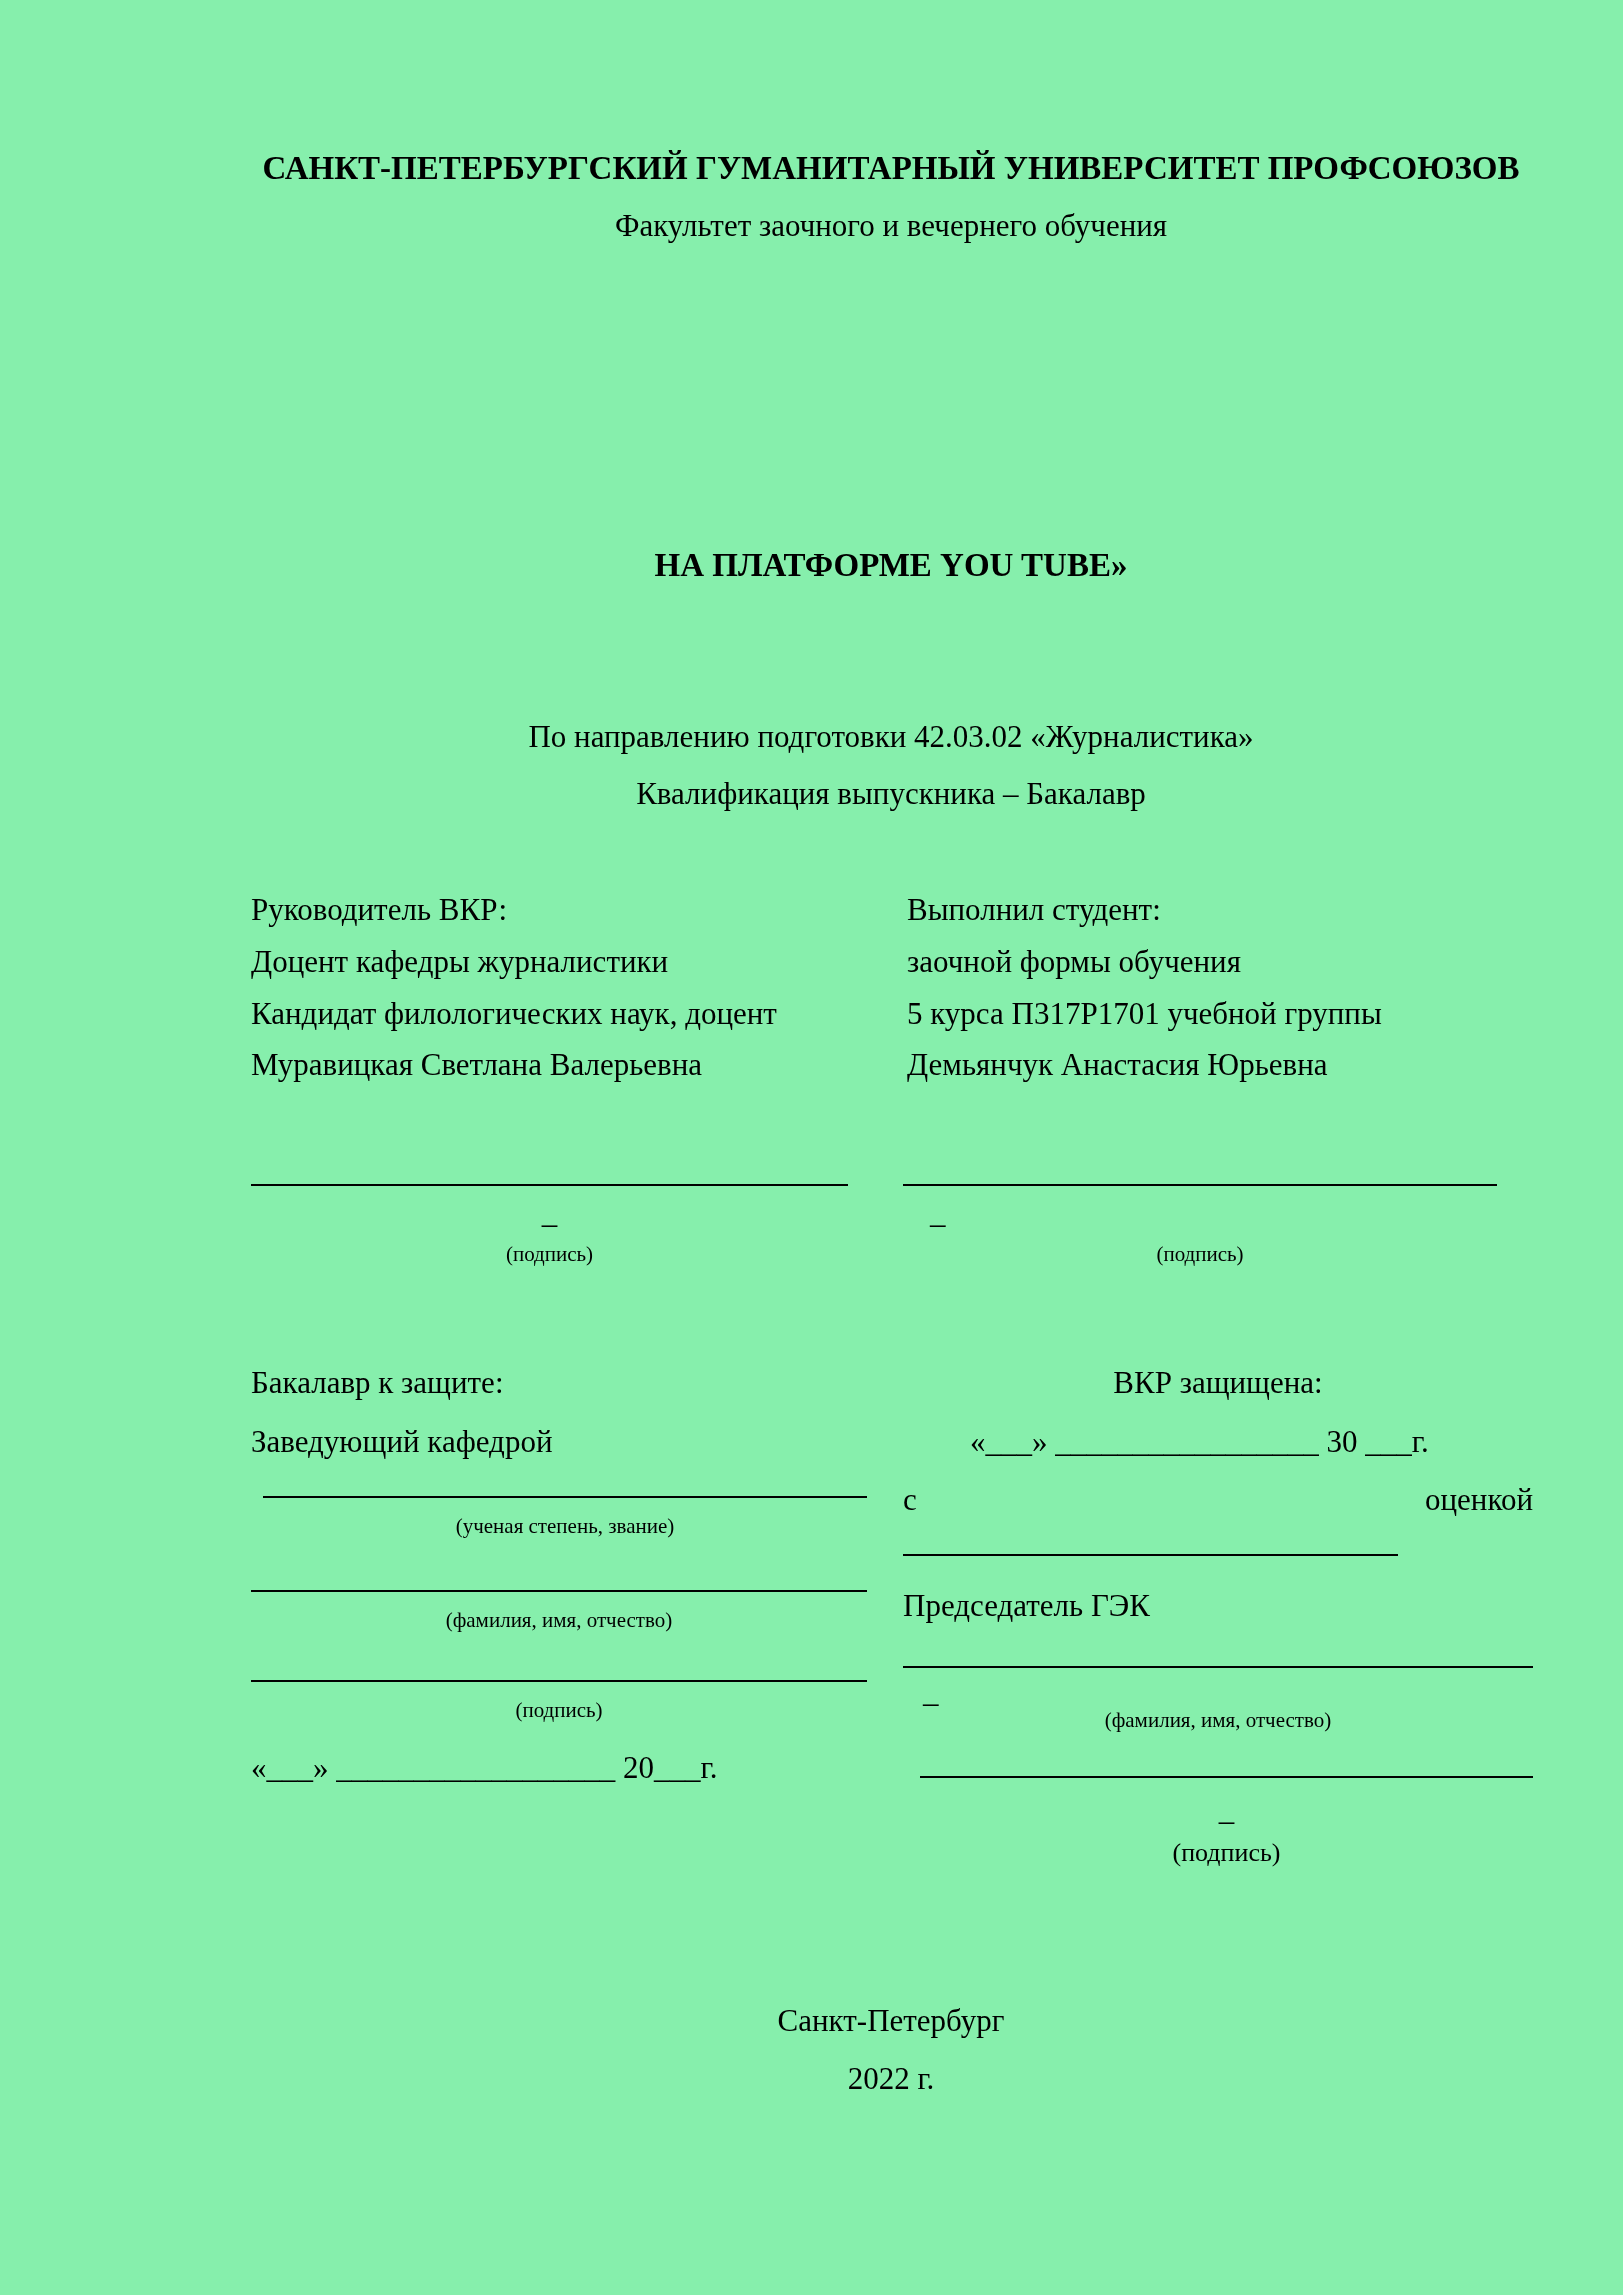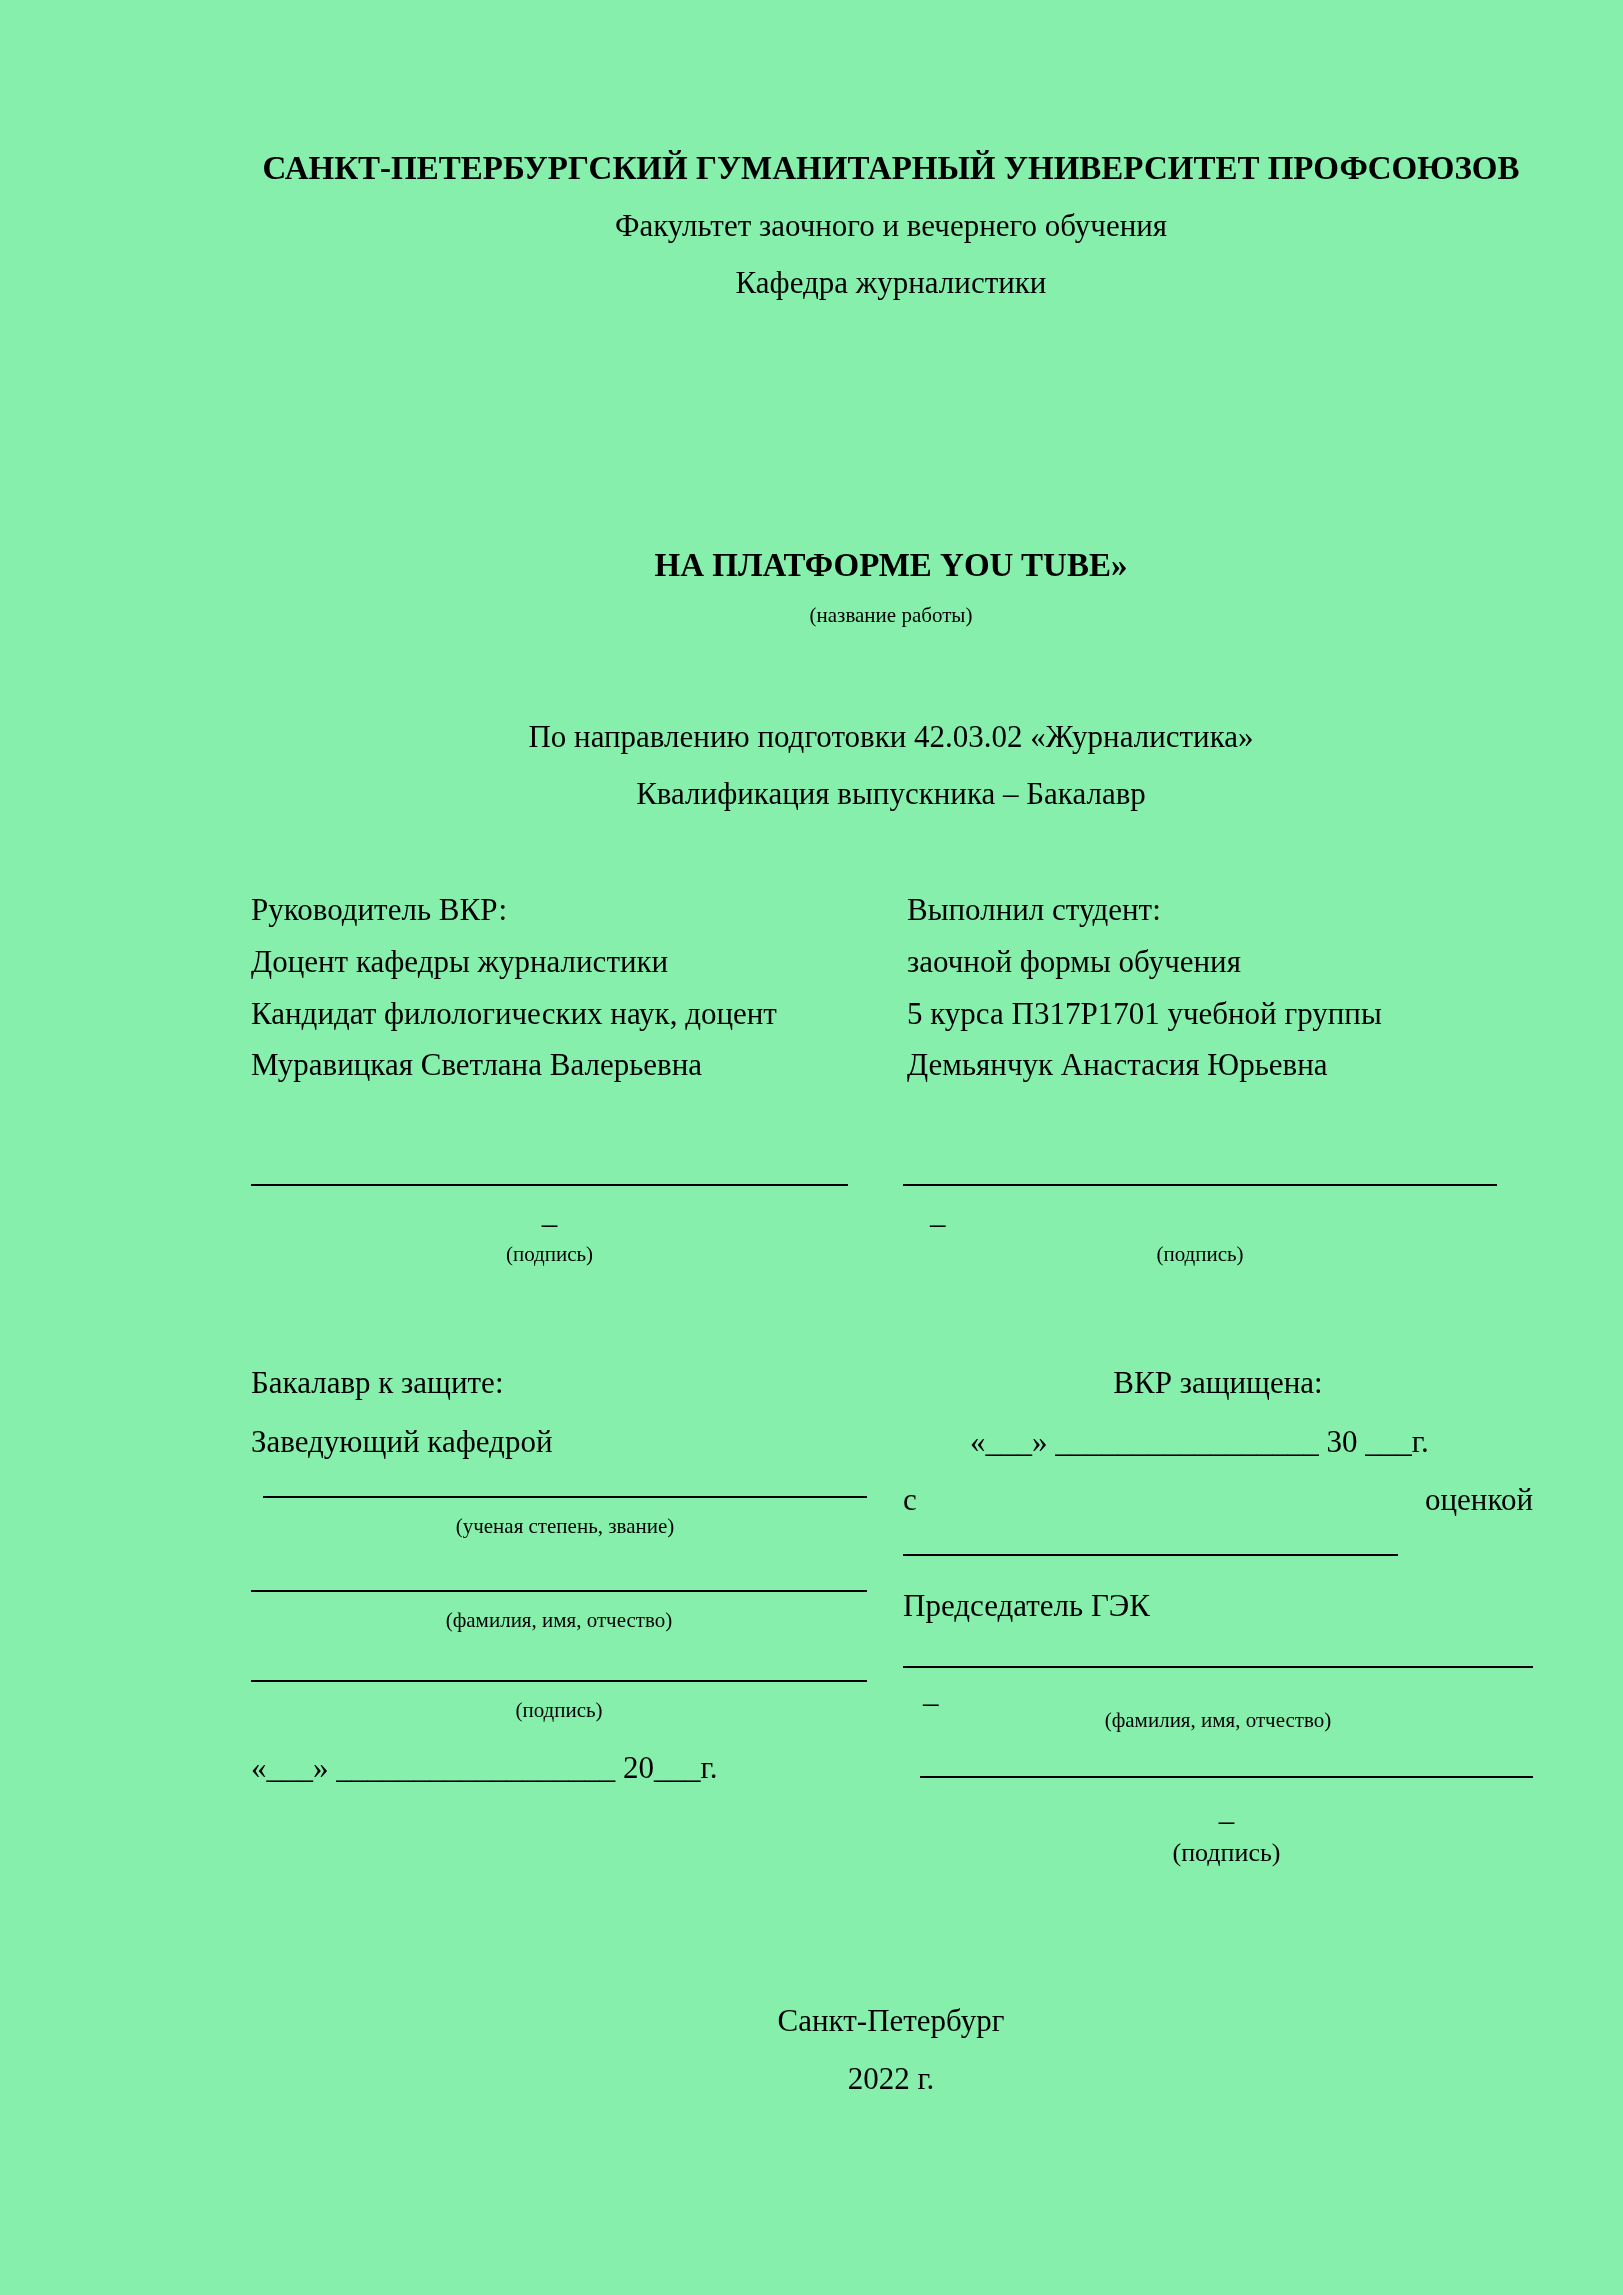--- a/index.html
+++ b/index.html
@@ -24,25 +24,23 @@
   .gradeline { display: flex; justify-content: space-between; }
   .bigsig { font-size: 26px; }
 </style>
 </head>
 <body>
 
 <div class="page">
 
   <div class="t bold center" style="top:149px;">САНКТ-ПЕТЕРБУРГСКИЙ ГУМАНИТАРНЫЙ УНИВЕРСИТЕТ ПРОФСОЮЗОВ</div>
   <div class="t center" style="top:207px;">Факультет заочного и вечернего обучения</div>
-  <div class="t center" style="top:264px;">Кафедра журналистики</div>
 
 
   <div class="t bold center" style="top:546px;">НА ПЛАТФОРМЕ YOU TUBE»</div>
-  <div class="t caption center" style="top:603px;">(название работы)</div>
 
   <div class="t center" style="top:718px;">По направлению подготовки 42.03.02 «Журналистика»</div>
   <div class="t center" style="top:775px;">Квалификация выпускника – Бакалавр</div>
 
   <div>
     <div class="t" style="left:251px; top:891px;">Руководитель ВКР:</div>
     <div class="t" style="left:251px; top:943px;">Доцент кафедры журналистики</div>
     <div class="t" style="left:251px; top:995px;">Кандидат филологических наук, доцент</div>
     <div class="t" style="left:251px; top:1046px;">Муравицкая Светлана Валерьевна</div>
   </div>

